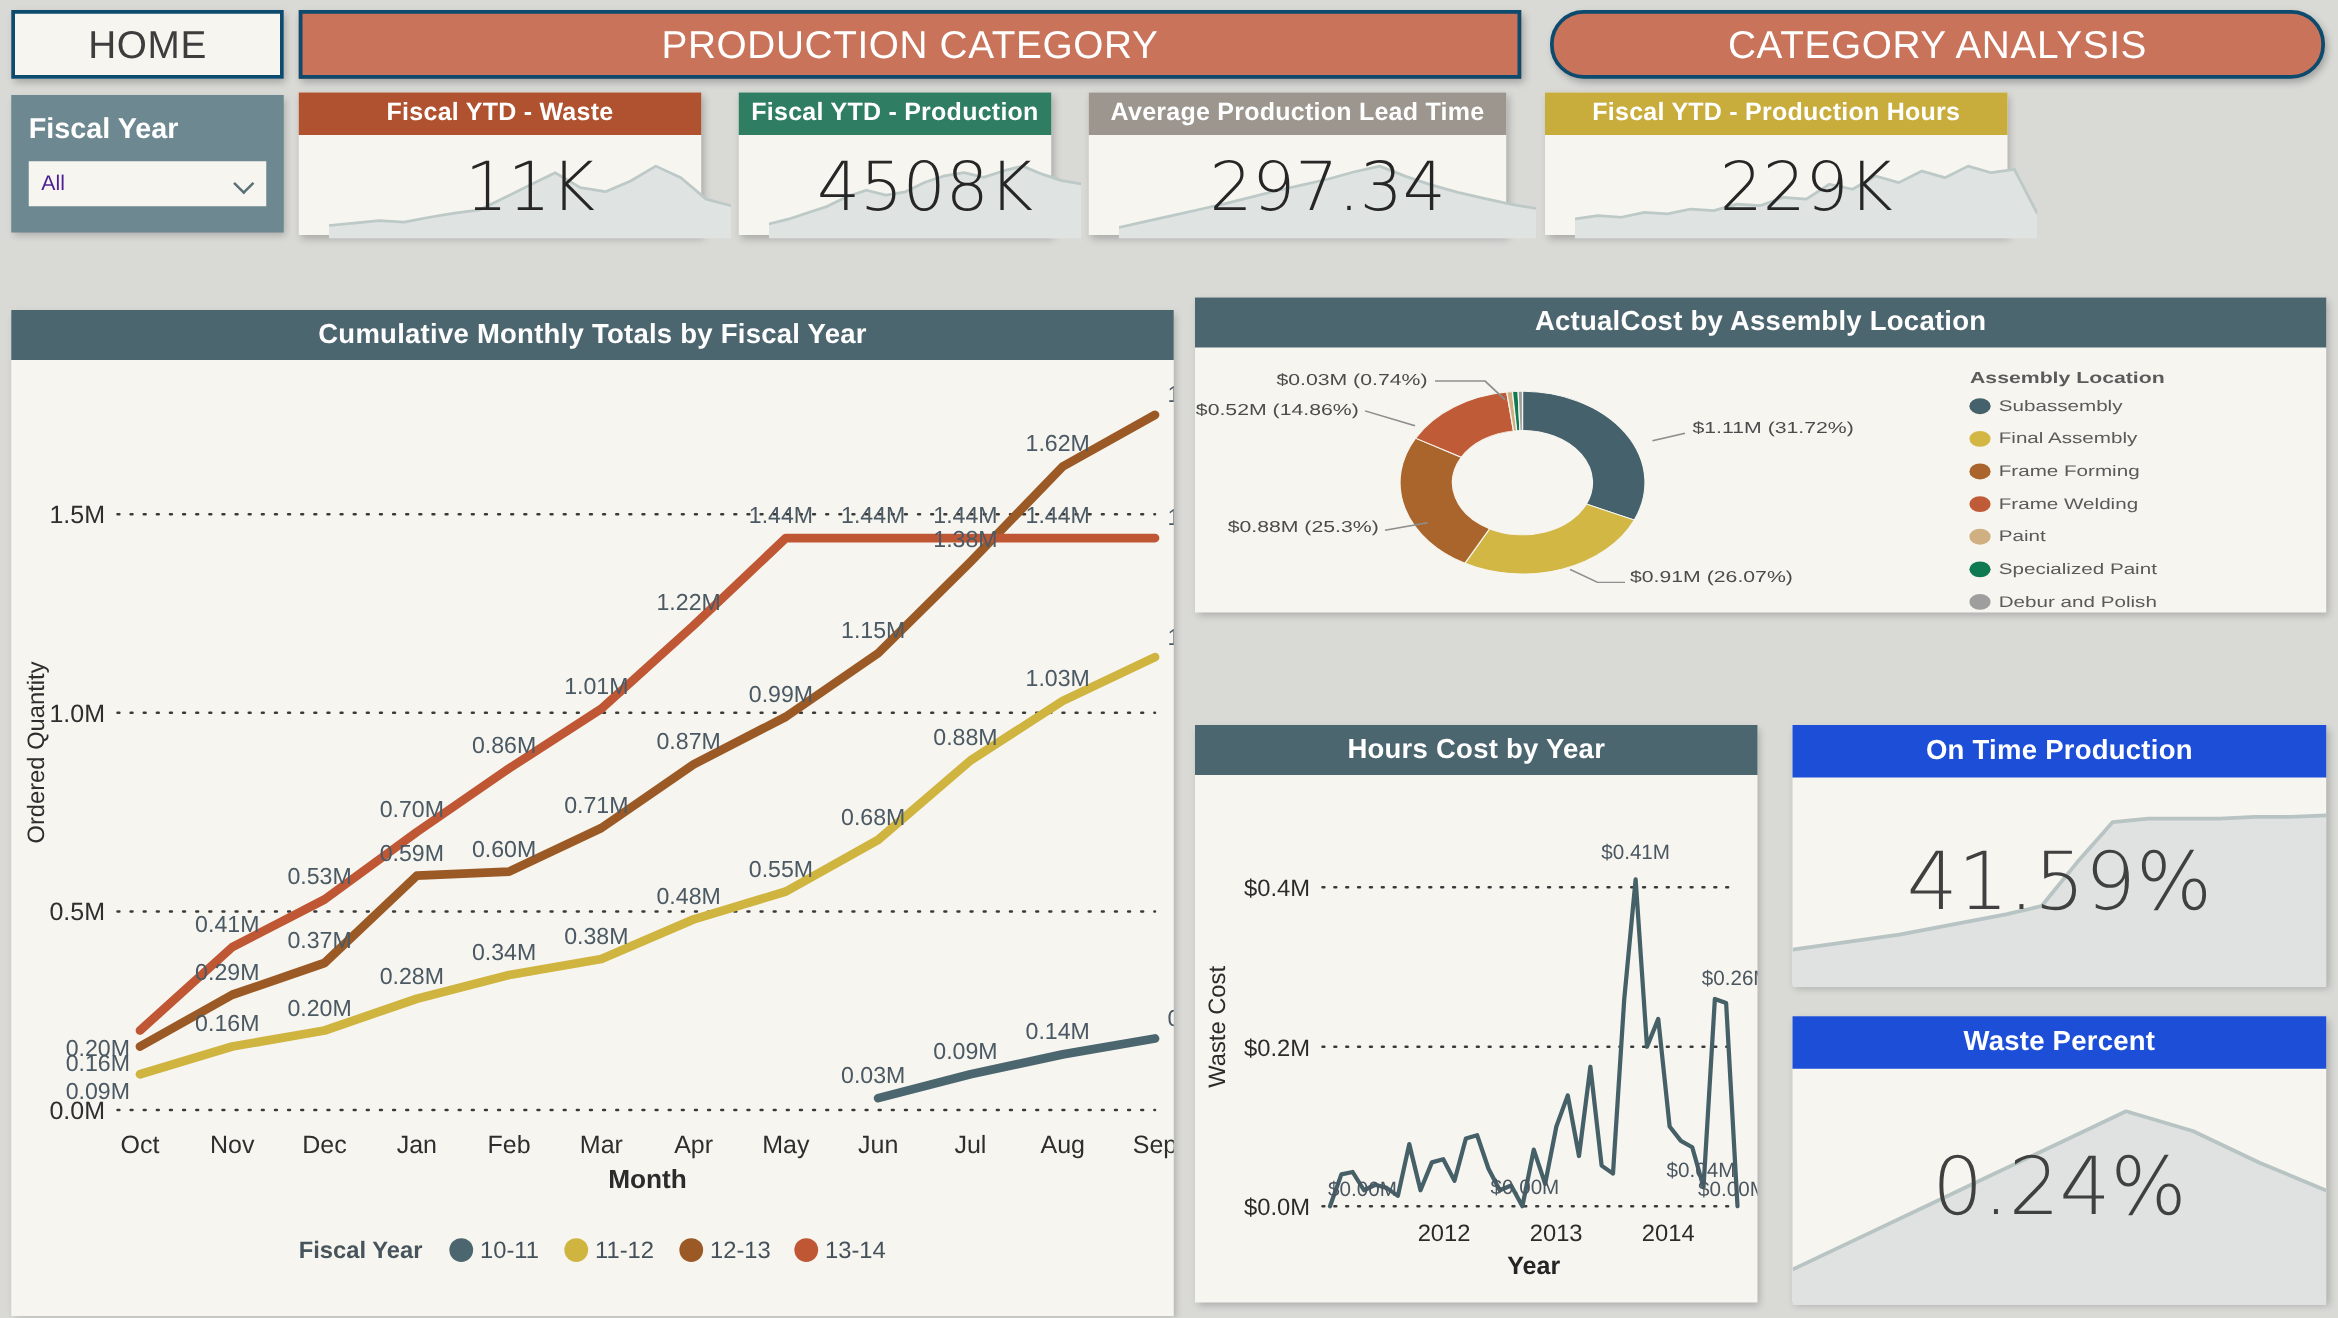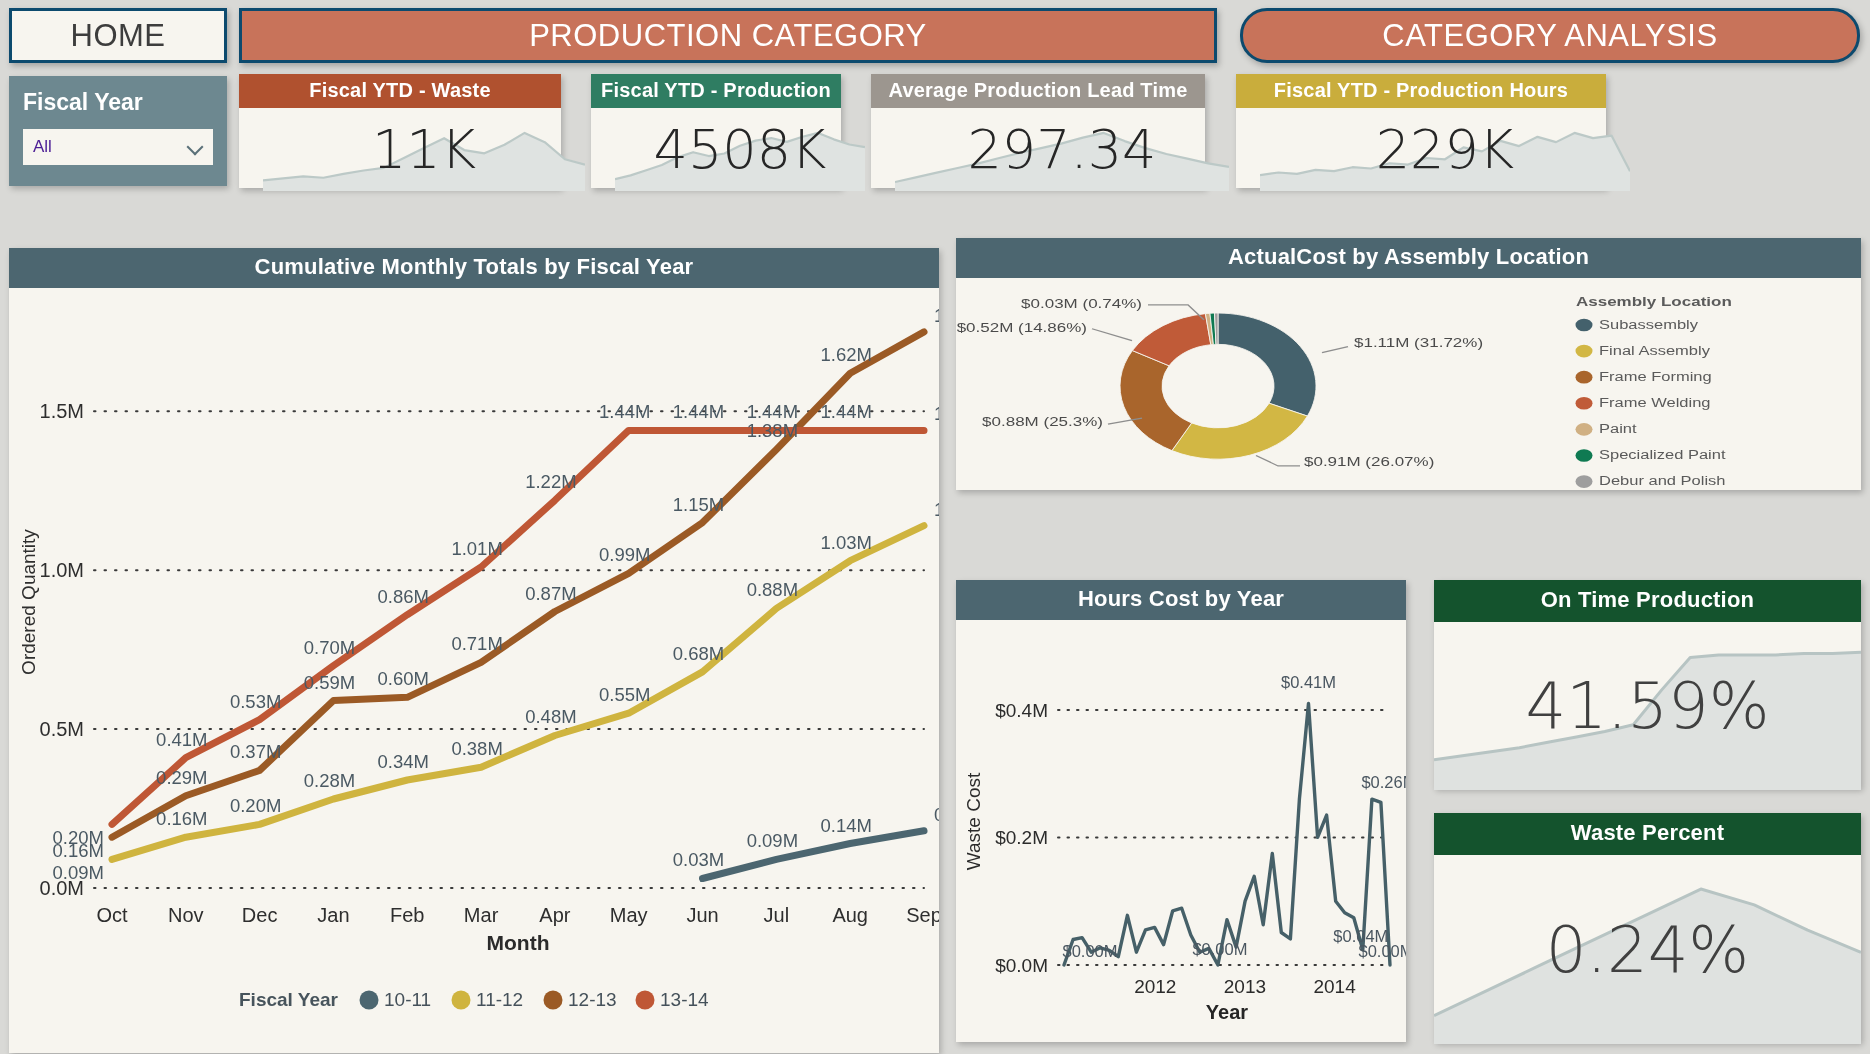--- a/index.html
+++ b/index.html
@@ -63,21 +63,21 @@
 
   
   .chart .panel-hd { font-size: 22px; padding: 6px 0 8px; background: #4c6670; }
   .chart-body { position: relative; width: 100%; height: calc(100% - 38px); }
   .chart-body svg { display: block; width: 100%; height: 100%; }
 
   
   .legend-title { font-size: 17px; font-weight: bold; fill: #5b5b5b; }
   .legend-label { font-size: 16.5px; fill: #5a5a5a; }
 
-  .big-card .panel-hd { font-size: 22px; padding: 7px 0 9px; background: #14532d; }
+  .big-card .panel-hd { font-size: 22px; padding: 7px 0 9px; background: #1d4ed8; }
   .big-card-body { position: relative; width: 100%; height: calc(100% - 40px); overflow: hidden; }
   .big-card-val {
     position: absolute; inset: 0;
     display: flex; align-items: center; justify-content: center;
     font-size: 64px; color: #404040; font-weight: 300;
     font-family: "DejaVu Sans", sans-serif;
   }
 </style>
 </head>
 <body>

